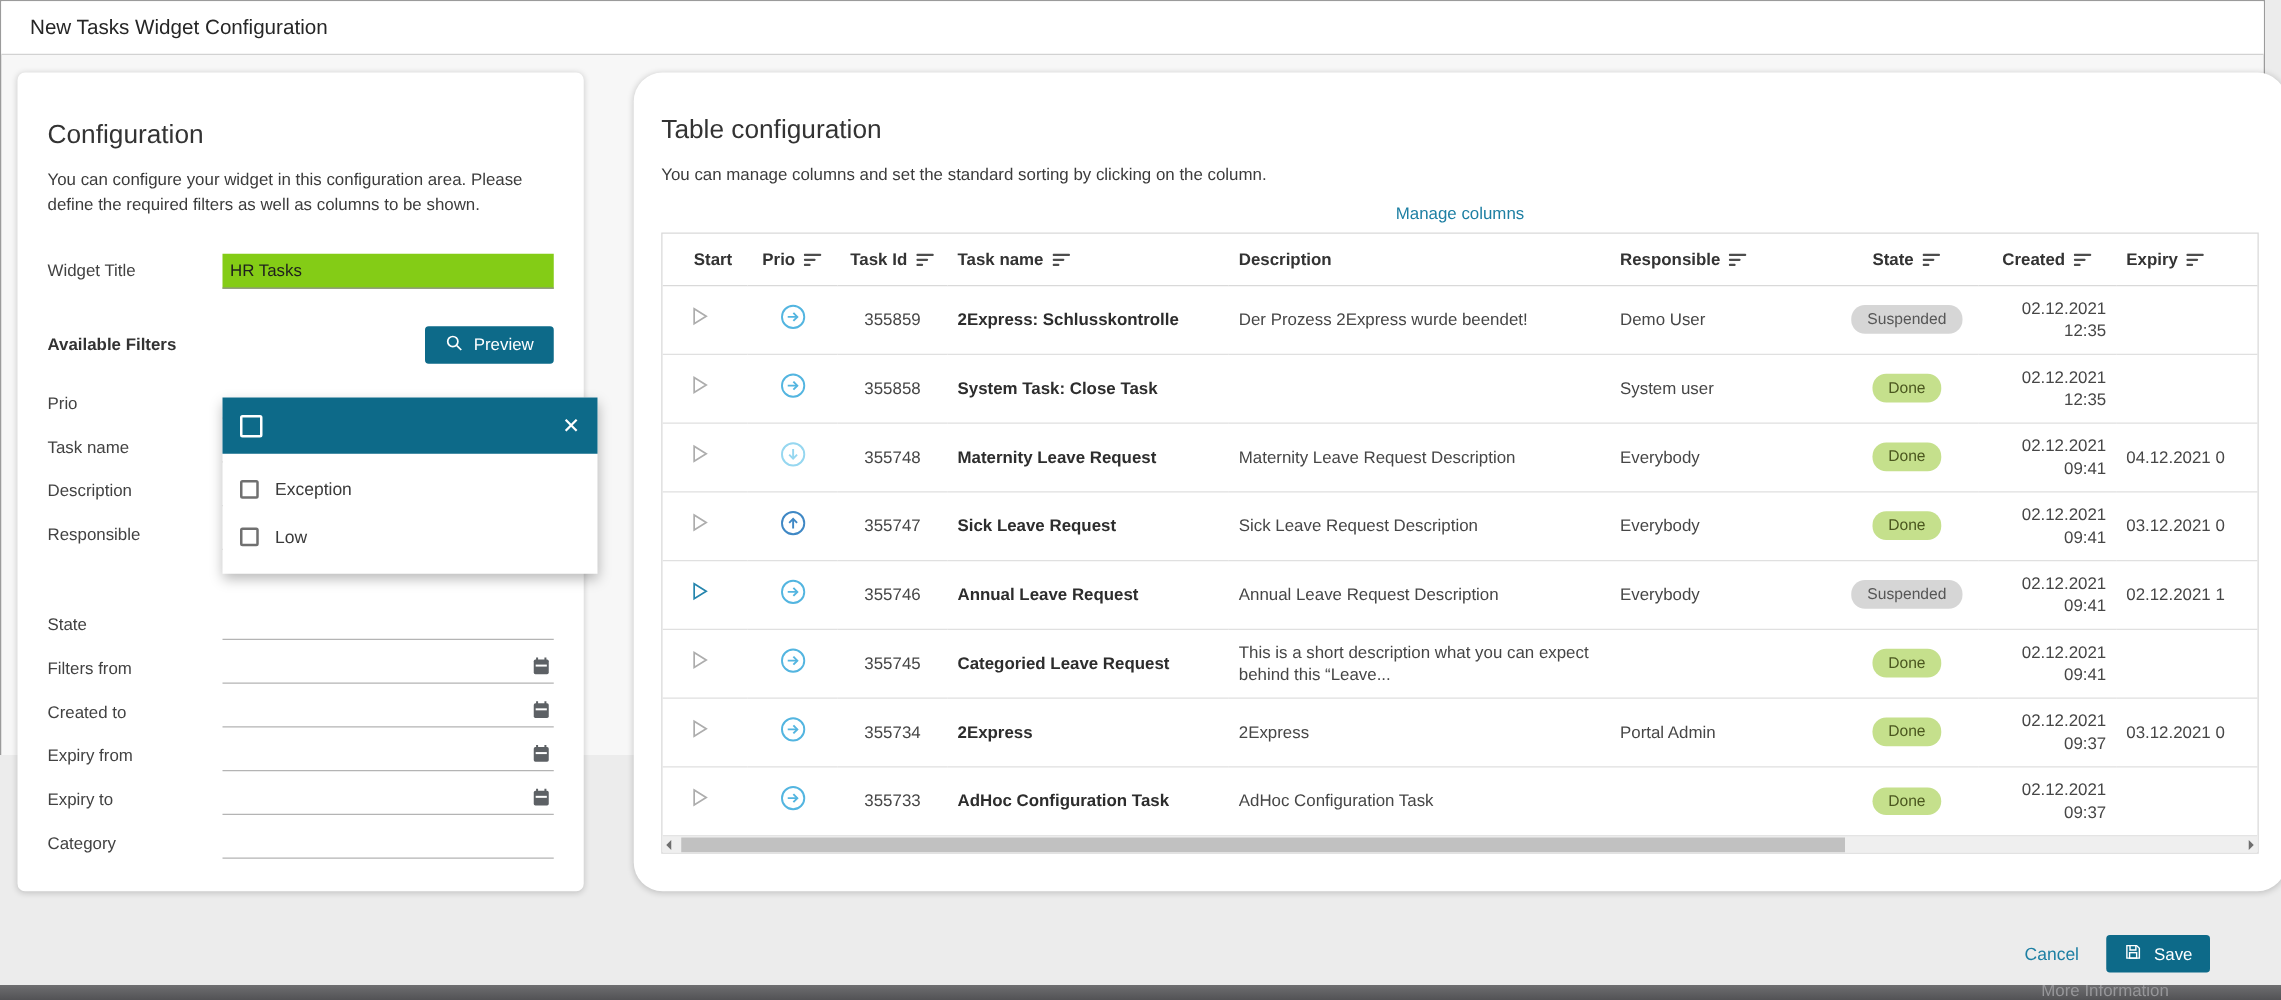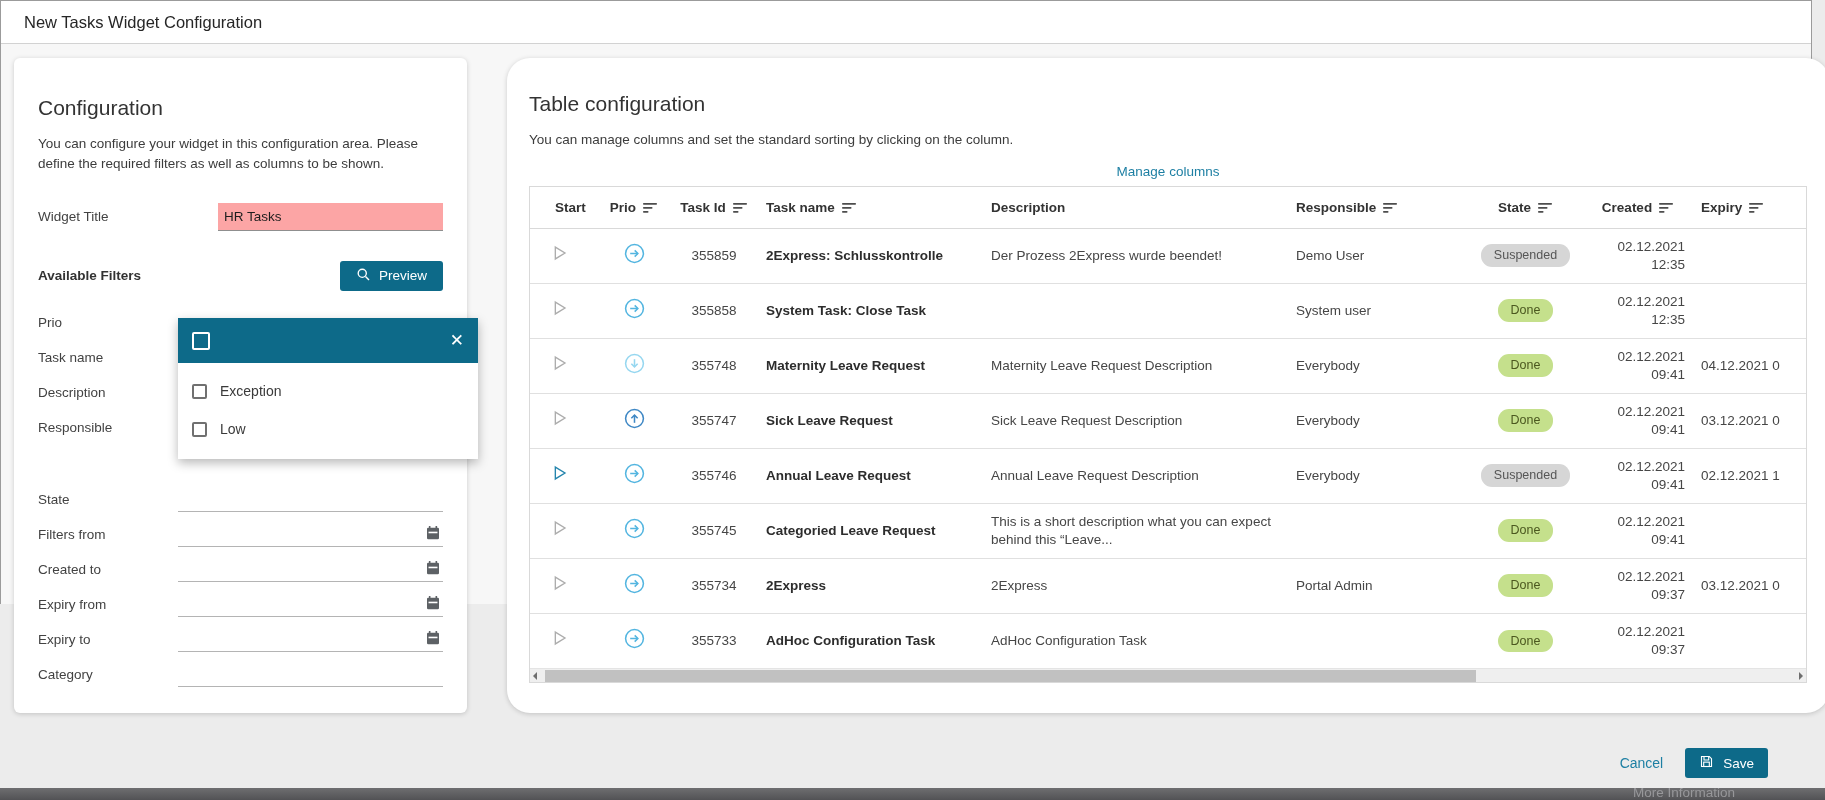--- a/index.html
+++ b/index.html
@@ -24,25 +24,25 @@
   .card {
     position:absolute; background:#ffffff; border-radius:6px;
     box-shadow:0 1px 5px rgba(0,0,0,0.18);
   }
   .card-left  { left:13px;  top:57px; width:453px;  height:655px; padding:24px; }
   .card-right { left:506px; top:57px; width:1322px; height:655px; padding:20px 22px;border-radius:23px; }
   .card-title { font-size:21px; font-weight:400; color:#333; margin-top:14px; }
   .card-desc  { font-size:13.5px; line-height:1.5; color:#3c3c3c; margin-top:14px; }
 
   
-  .widget-title-row { display:flex; align-items:center; margin-top:28px;gap:40px; }
+  .widget-title-row { display:flex; align-items:center; margin-top:28px; }
   .field-label { width:140px; flex:none; font-size:13.5px; color:#424242; }
   .widget-title-input {
     flex:1; height:28px; border:none; border-bottom:1px solid #8f8f8f;
-    background:#fca5a5; font-size:13.5px; color:#1e1e1e; padding:2px 6px;
+    background:#84cc16; font-size:13.5px; color:#1e1e1e; padding:2px 6px;
     font-family:"Liberation Sans", sans-serif; outline:none;
   }
   .avail-row { display:flex; align-items:center; justify-content:space-between; margin-top:30px; }
   .avail-label { font-size:13.5px; font-weight:bold; color:#333; }
   .btn-primary {
     background:#0d6a89; color:#fff; border:none; border-radius:3px;
     font-size:13.5px; display:inline-flex; align-items:center; gap:8px;
     padding:6px 16px; cursor:pointer; font-family:"Liberation Sans", sans-serif;
   }
   .filters-list { margin-top:14px; }

